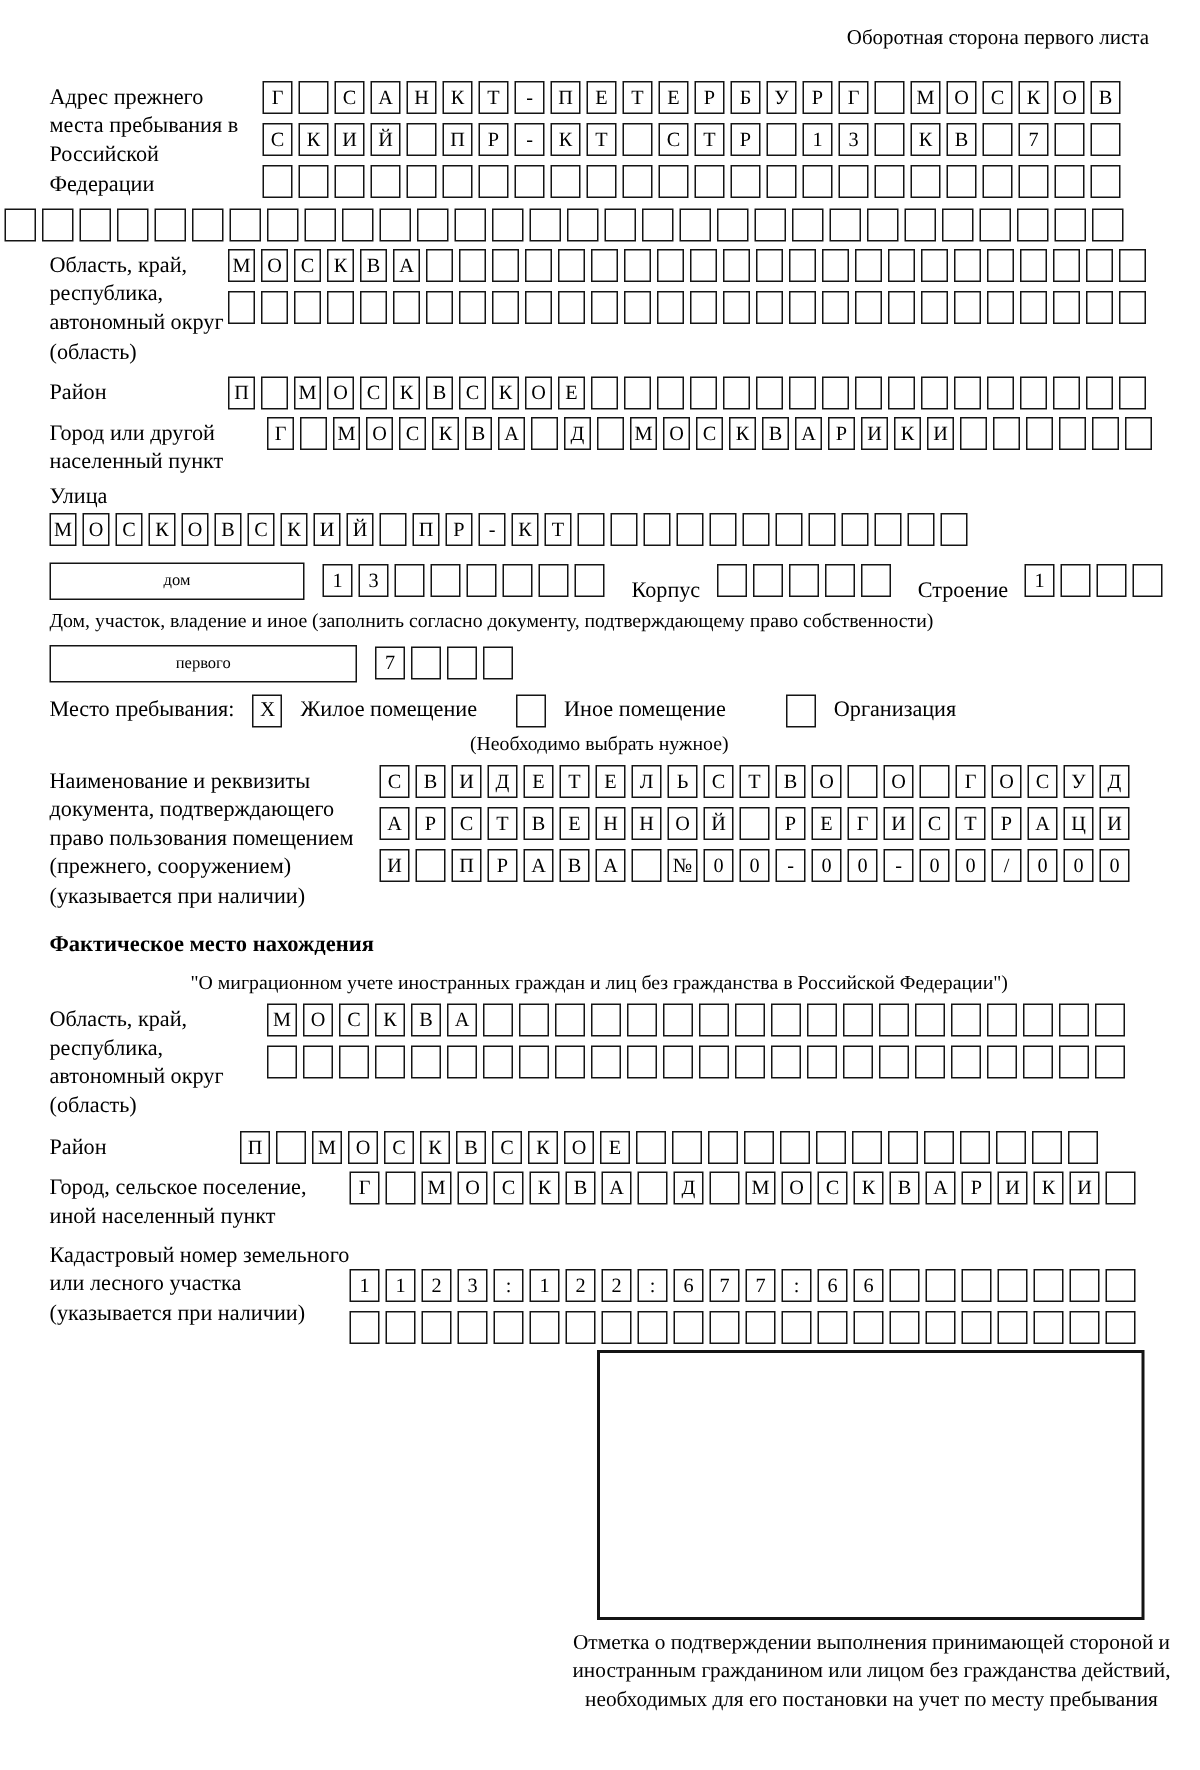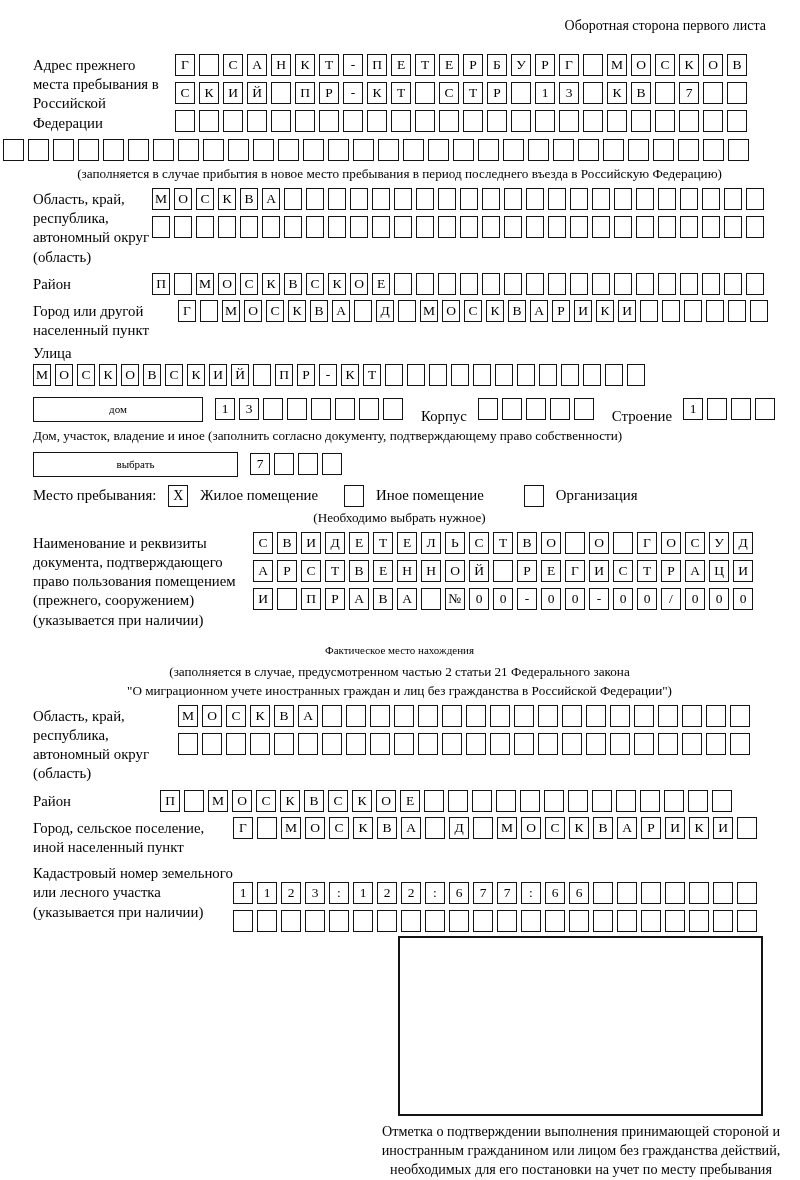--- a/index.html
+++ b/index.html
@@ -33,21 +33,21 @@
     border: 1.6px solid #141414;
     display: flex; align-items: center; justify-content: center;
     font-size: 13.5px; line-height: 1;
   }
   .narrow .cell { width: 18px; }
   .fullrow { margin: 6px 0 5px -30px; }
   .fullrow .cell { width: 21px; }
 
   .note { font-size: 13.2px; text-align: center; margin: 3px 0 6px; }
   .section-title { font-weight: bold; font-size: 15.5px; text-align: center; margin: 9px 0 7px; }
-  .sub-title { font-weight: normal; font-size: 11px; text-align: center; margin: 14px 0 8px; }
+  .sub-title { font-weight: bold; font-size: 15px; text-align: left; margin: 14px 0 8px; }
   .note-left { font-size: 13.2px; margin: 3px 0 7px; }
 
   .inline-row { display: flex; align-items: center; gap: 4px; margin: 8px 0 3px; }
   .label-box {
     flex: none; border: 1.6px solid #141414; height: 25px;
     display: flex; align-items: center; justify-content: center; font-size: 11px;
   }
   .lb-dom { width: 170px; margin-right: 8px; }
   .lb-kv  { width: 205px; margin-right: 8px; }
   .mid-label { font-size: 14.8px; margin: 14px 7px 0 14px; }
@@ -186,21 +186,20 @@
       <span class="cell"></span>
       <span class="cell"></span>
       <span class="cell"></span>
       <span class="cell"></span>
       <span class="cell"></span>
       <span class="cell"></span>
       <span class="cell"></span>
       <span class="cell"></span>
       <span class="cell"></span>
     </div>
-  <div class="note">(заполняется в случае прибытия в новое место пребывания в период последнего въезда в Российскую Федерацию)</div>
 
 
   <div class="fblock">
     <div class="flabel lw119">Область, край, республика, автономный округ (область)</div>
     <div class="rows narrow">
       <div class="row">
           <span class="cell">М</span>
           <span class="cell">О</span>
           <span class="cell">С</span>
           <span class="cell">К</span>
@@ -387,21 +386,21 @@
     <span class="row">
         <span class="cell">1</span>
         <span class="cell"></span>
         <span class="cell"></span>
         <span class="cell"></span>
       </span>
   </div>
   <div class="note-left">Дом, участок, владение и иное (заполнить согласно документу, подтверждающему право собственности)</div>
 
   <div class="inline-row">
-    <span class="label-box lb-kv">выбрать</span>
+    <span class="label-box lb-kv">первого</span>
     <span class="row">
         <span class="cell">7</span>
         <span class="cell"></span>
         <span class="cell"></span>
         <span class="cell"></span>
       </span>
   </div>
 
   <div class="check-row">
     <span>Место пребывания:</span>
@@ -483,21 +482,20 @@
           <span class="cell">0</span>
           <span class="cell">/</span>
           <span class="cell">0</span>
           <span class="cell">0</span>
           <span class="cell">0</span>
         </div>
     </div>
   </div>
 
   <div class="sub-title">Фактическое место нахождения</div>
-  <div class="note" style="margin-bottom:1px;">(заполняется в случае, предусмотренном частью 2 статьи 21 Федерального закона</div>
   <div class="note">"О миграционном учете иностранных граждан и лиц без гражданства в Российской Федерации")</div>
 
   <div class="fblock">
     <div class="flabel lw145">Область, край, республика, автономный округ (область)</div>
     <div class="rows">
       <div class="row">
           <span class="cell">М</span>
           <span class="cell">О</span>
           <span class="cell">С</span>
           <span class="cell">К</span>

